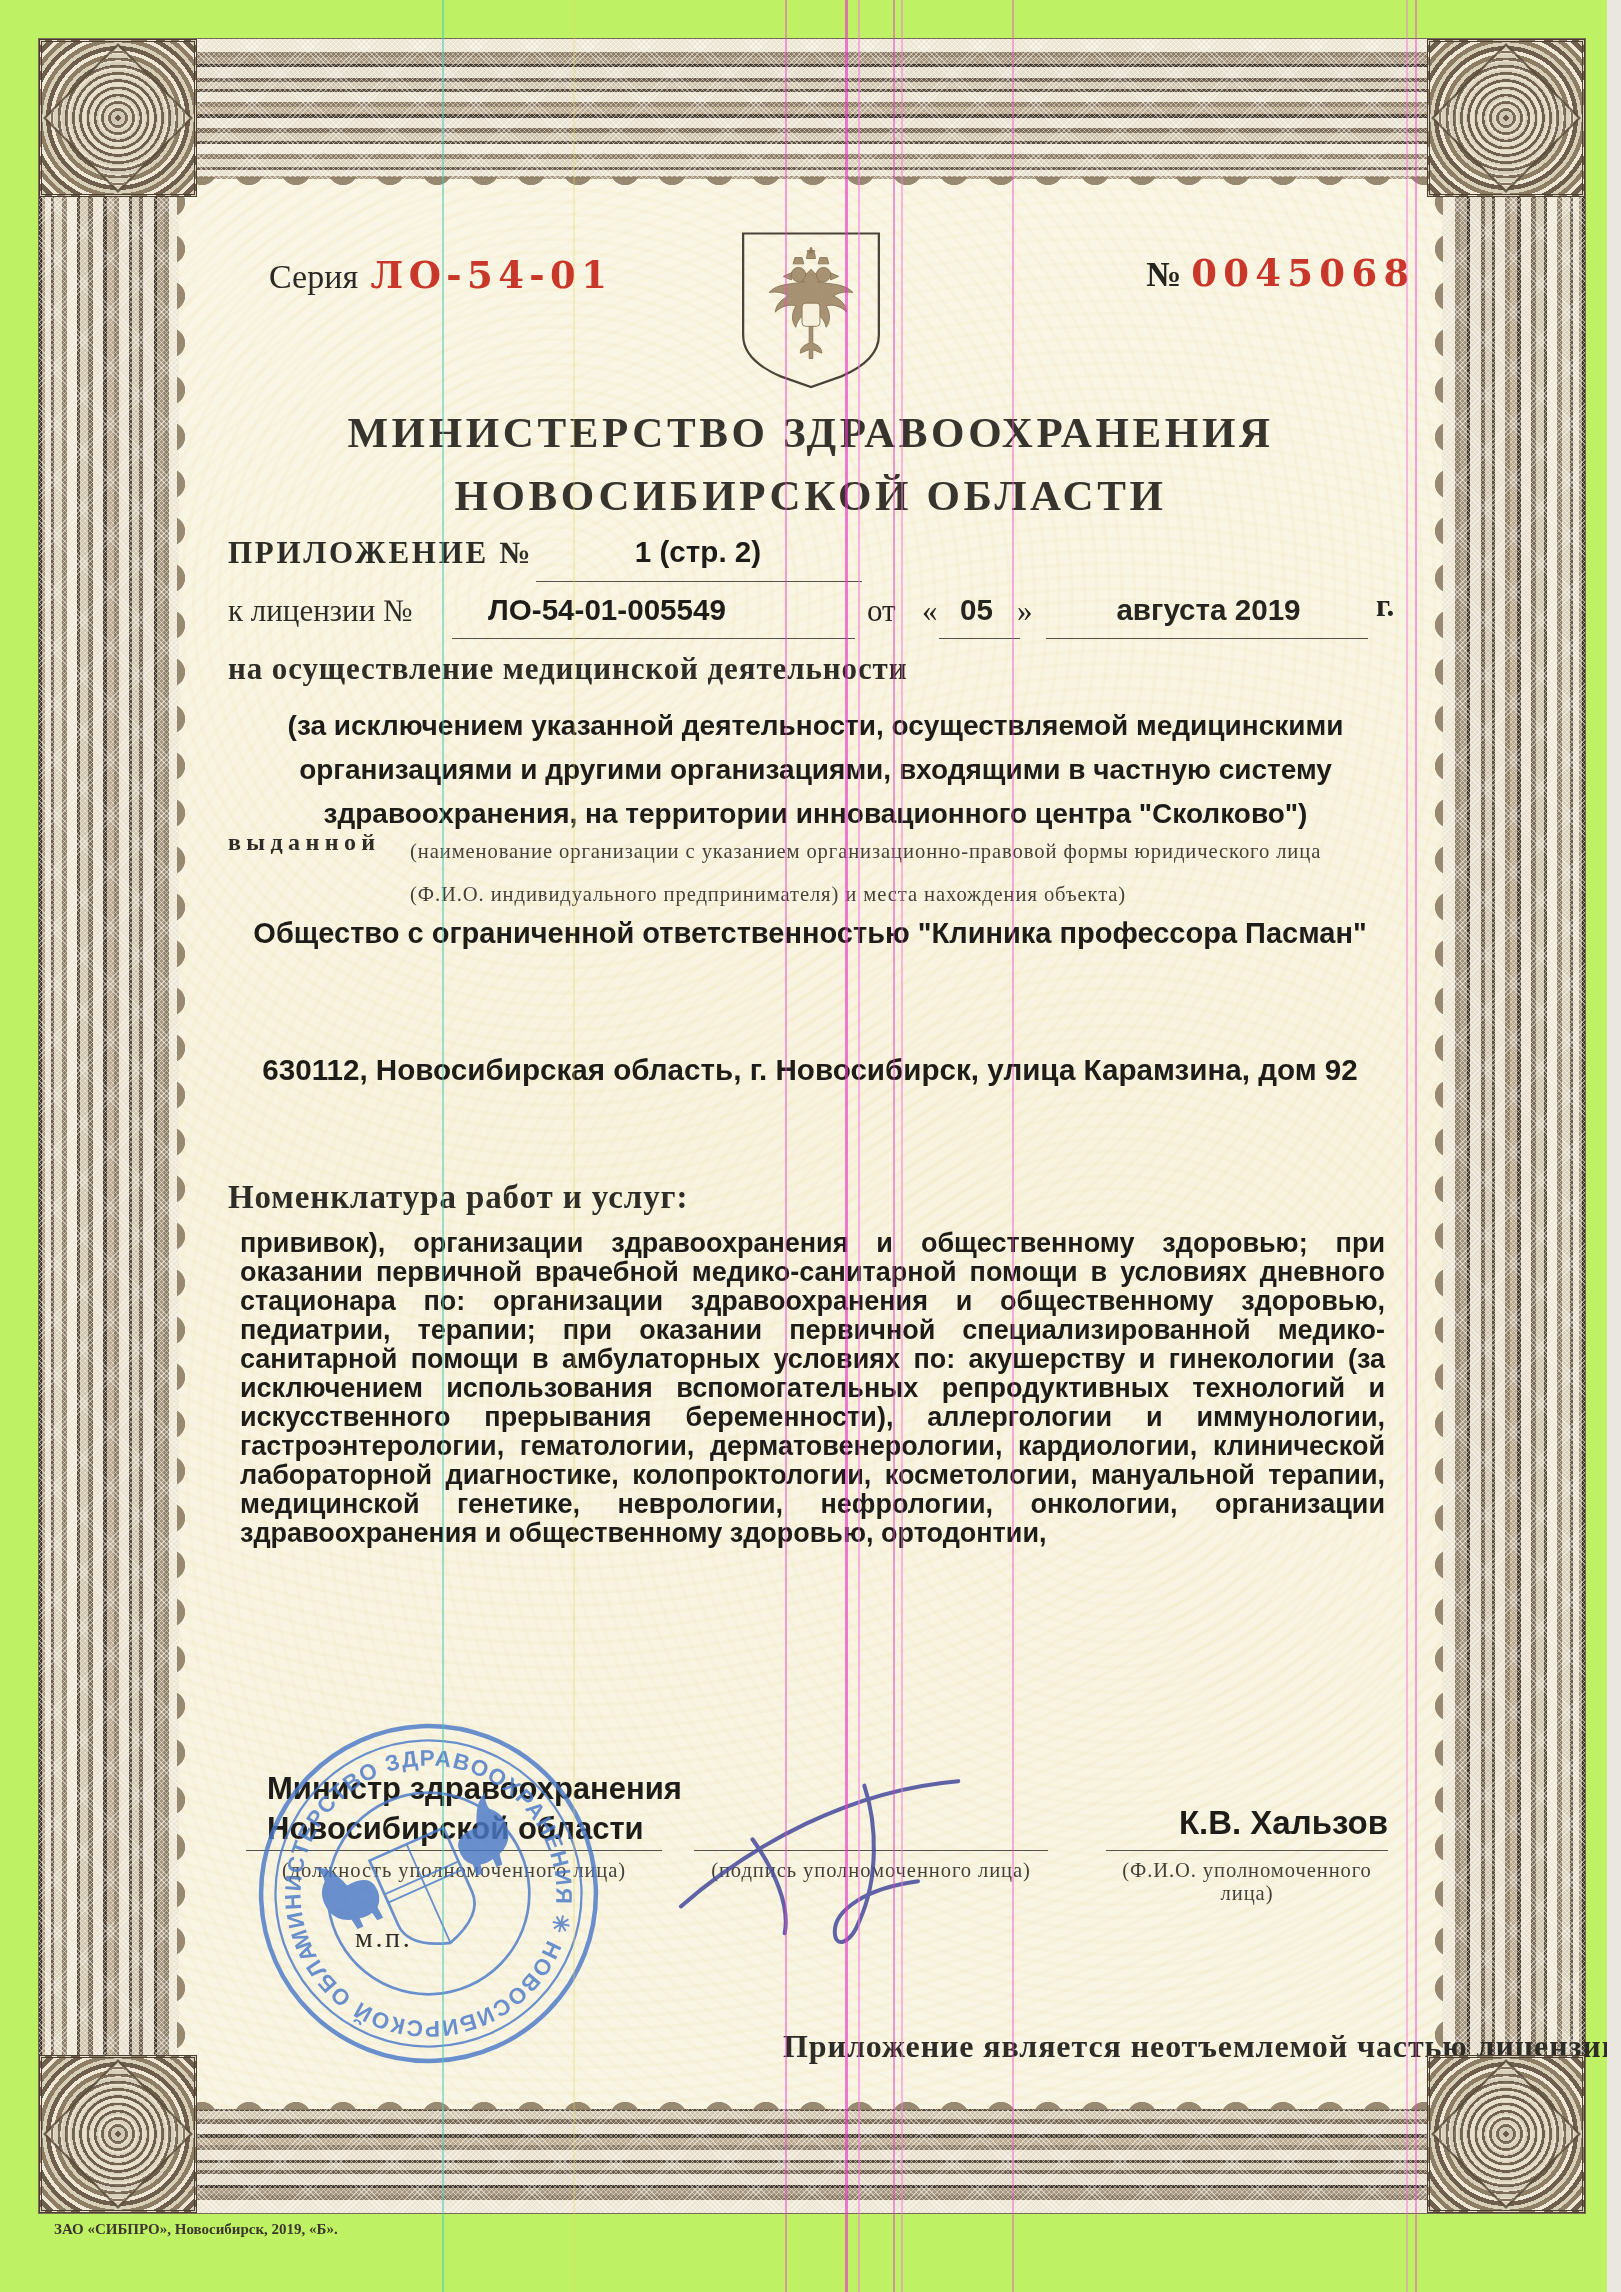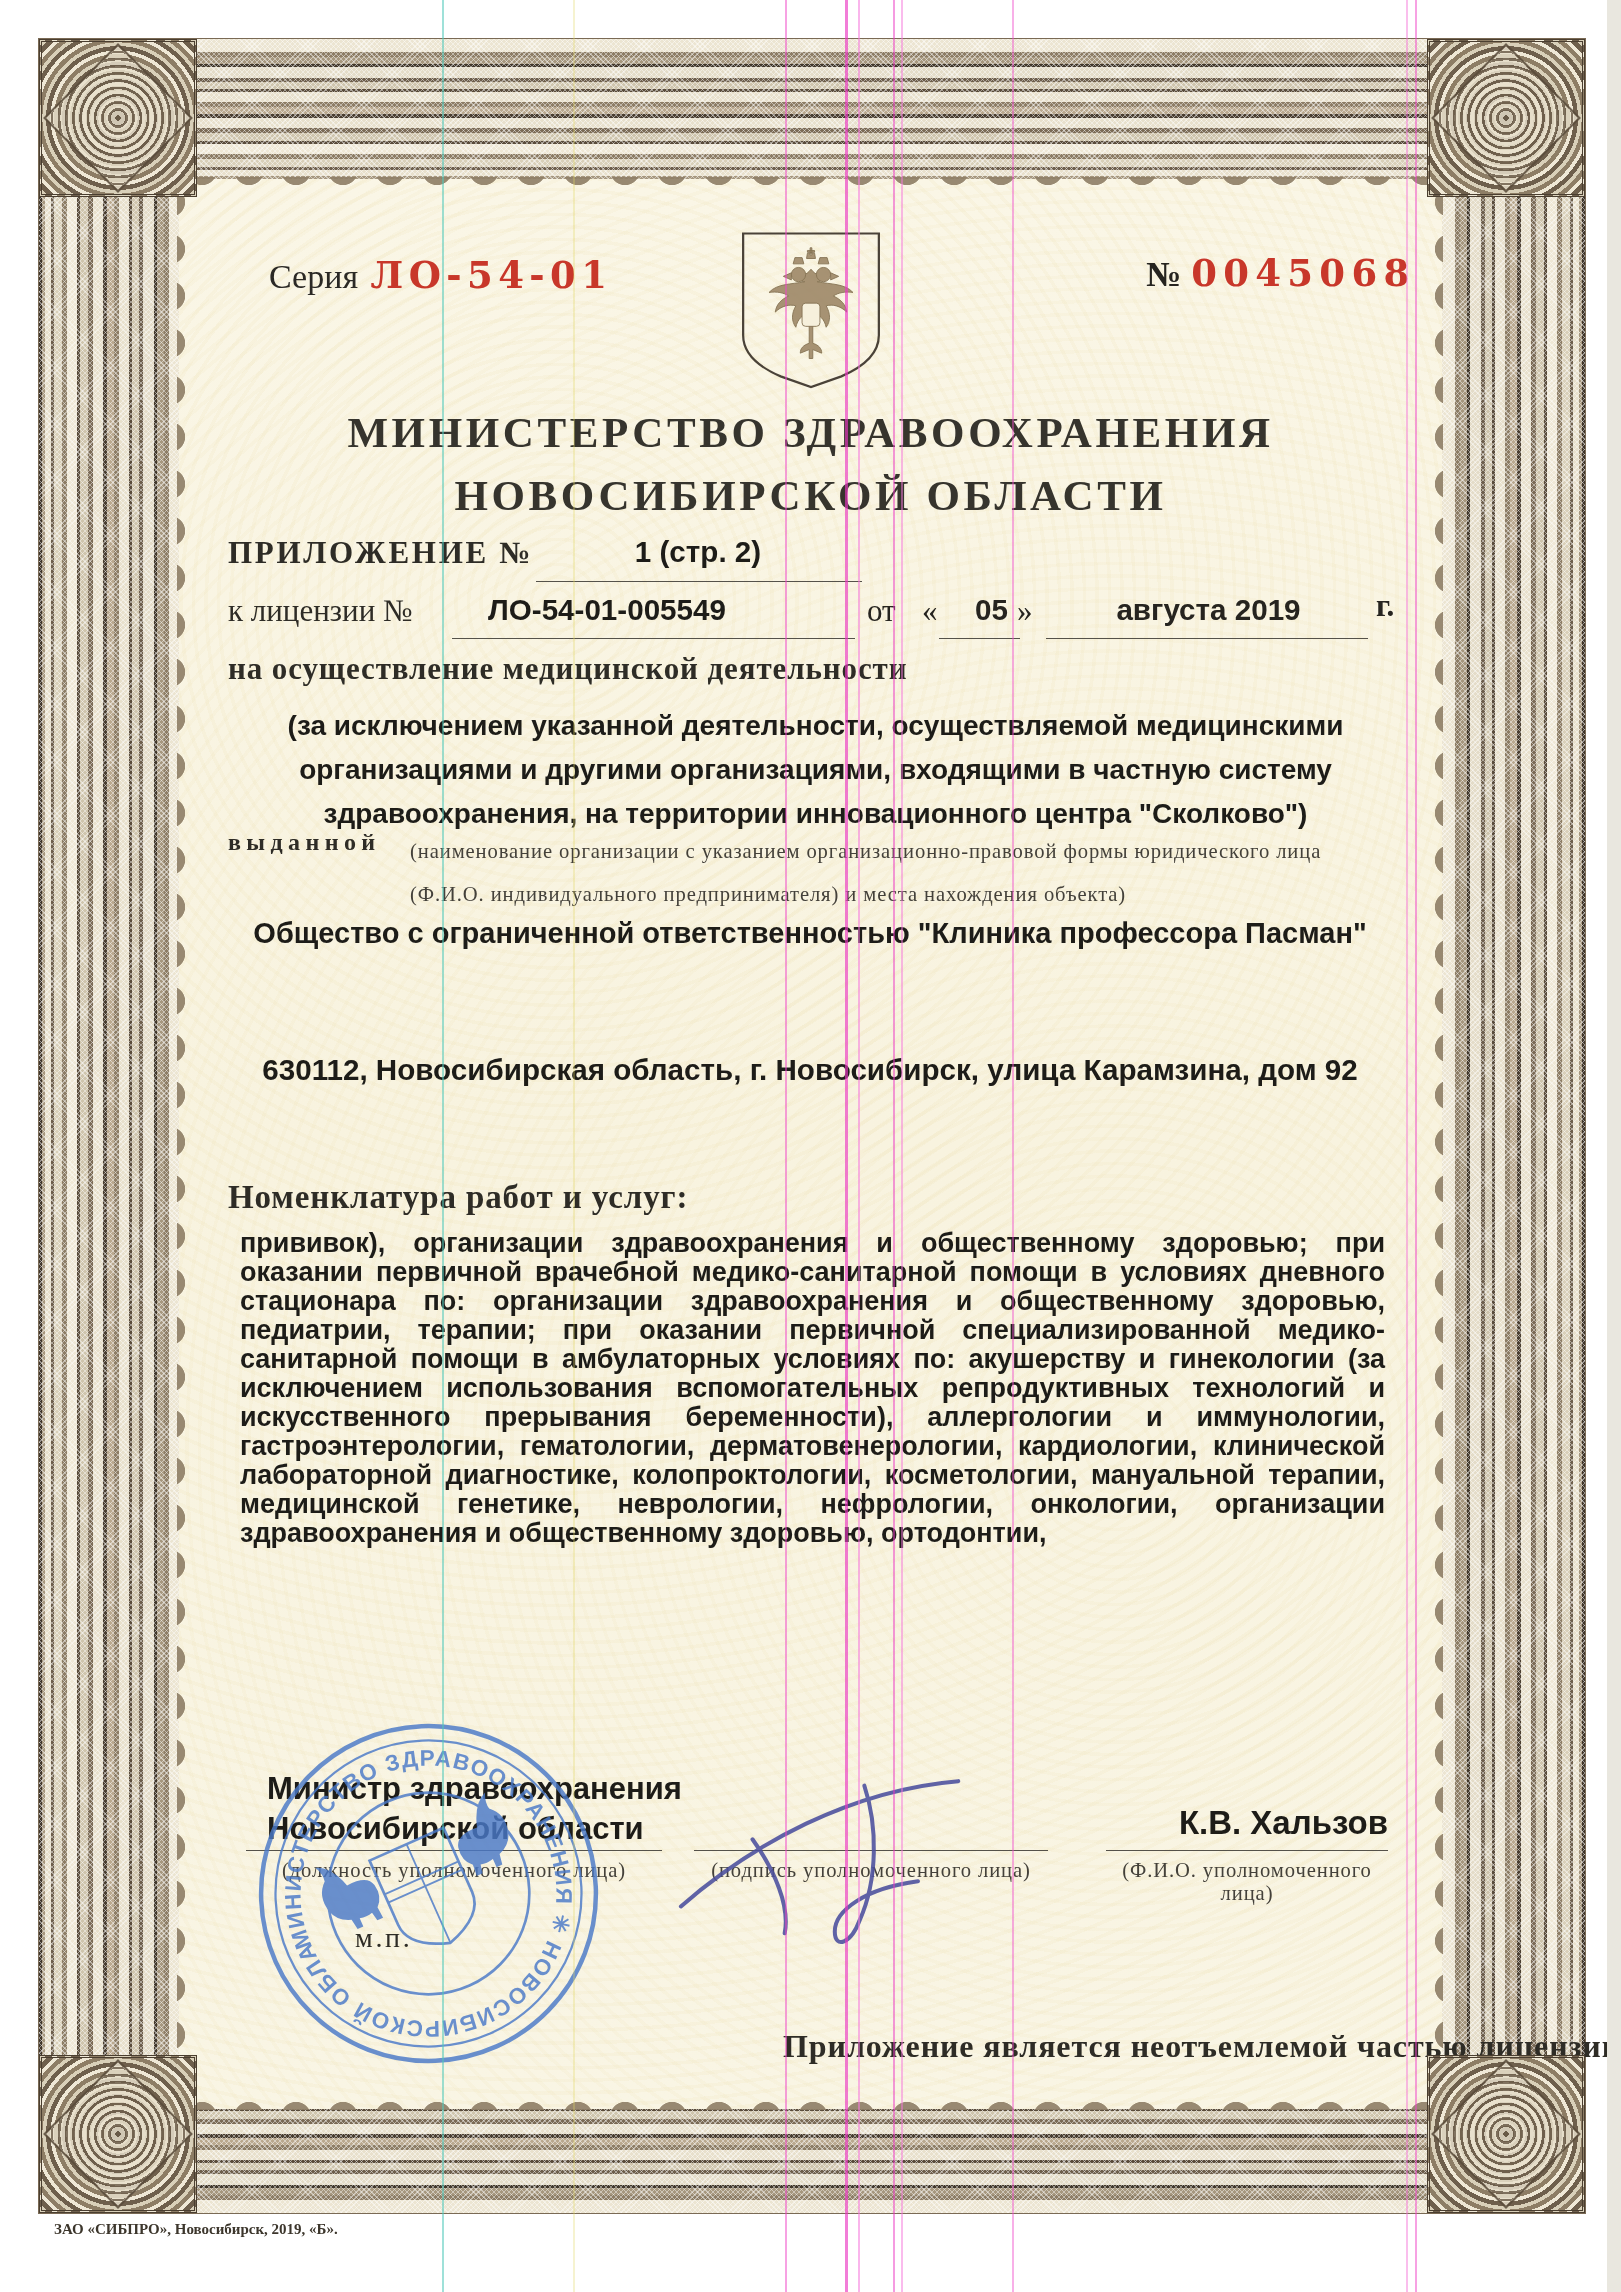--- a/index.html
+++ b/index.html
@@ -1,16 +1,16 @@
 <!DOCTYPE html>
 <html lang="ru" style="font-size:14.3px"><head>
 <meta charset="utf-8">
 <style>
   html,body{margin:0;padding:0;background:#e9e7df;}
-  .sheet{position:relative;width:1607px;height:2293px;background:#ffffff;overflow:hidden;
+  .sheet{position:relative;width:1607px;height:2293px;background:#bef264;overflow:hidden;
          font-family:"Liberation Serif",serif;color:#26241f;}
 
   
   .frame{position:absolute;left:38px;top:38px;width:1546px;height:2174px;border:1.8px solid #7a6a55;}
   .edge{position:absolute;
     background:
       repeating-linear-gradient(45deg, rgba(255,255,255,.45) 0 0.9px, rgba(255,255,255,0) 0.9px 3.6px),
       repeating-linear-gradient(-45deg, rgba(255,255,255,.45) 0 0.9px, rgba(255,255,255,0) 0.9px 3.6px),
       repeating-linear-gradient(var(--dir,0deg),
         #3f352a 0 2.7px,#a6977e 2.7px 6.3px,#e8e0cc 6.3px 11.6px,#6e5f4c 11.6px 15px,
@@ -64,21 +64,21 @@
   .appendix-label{left:228px;top:535px;font-size:31px;font-weight:bold;letter-spacing:2.7px;color:#2e2c26;}
   .appendix-value{left:537px;top:535px;width:322px;text-align:center;font-weight:bold;font-size:29.6px;color:#1d1c18;}
   .u-line{border-top:1.8px solid #55524a;height:0;}
   .appendix-line{left:536px;top:581px;width:326px;}
 
   .lic-label{left:228px;top:593px;font-size:31px;color:#2e2c26;}
   .lic-value{left:488px;top:593px;width:367px;font-weight:bold;font-size:29.6px;color:#1d1c18;}
   .lic-line1{left:452px;top:638px;width:403px;}
   .lic-from{left:867px;top:593px;font-size:31px;}
   .lic-q1{left:922px;top:593px;font-size:31px;}
-  .lic-day{left:945px;top:593px;width:63px;text-align:right;font-weight:bold;font-size:29.6px;}
+  .lic-day{left:945px;top:593px;width:63px;text-align:center;font-weight:bold;font-size:29.6px;}
   .lic-line2{left:939px;top:638px;width:81px;}
   .lic-q2{left:1017px;top:593px;font-size:31px;}
   .lic-date{left:1052px;top:593px;width:313px;text-align:center;font-weight:bold;font-size:29.6px;}
   .lic-line3{left:1046px;top:638px;width:322px;}
   .lic-year{left:1376px;top:588px;font-size:31px;font-weight:bold;}
 
   .activity{left:228px;top:651px;font-size:31px;font-weight:bold;letter-spacing:0.9px;color:#2e2c26;}
 
   .exception{left:260px;top:704px;width:1111px;text-align:center;font-weight:bold;font-size:28px;line-height:44px;color:#1d1c18;}
 

